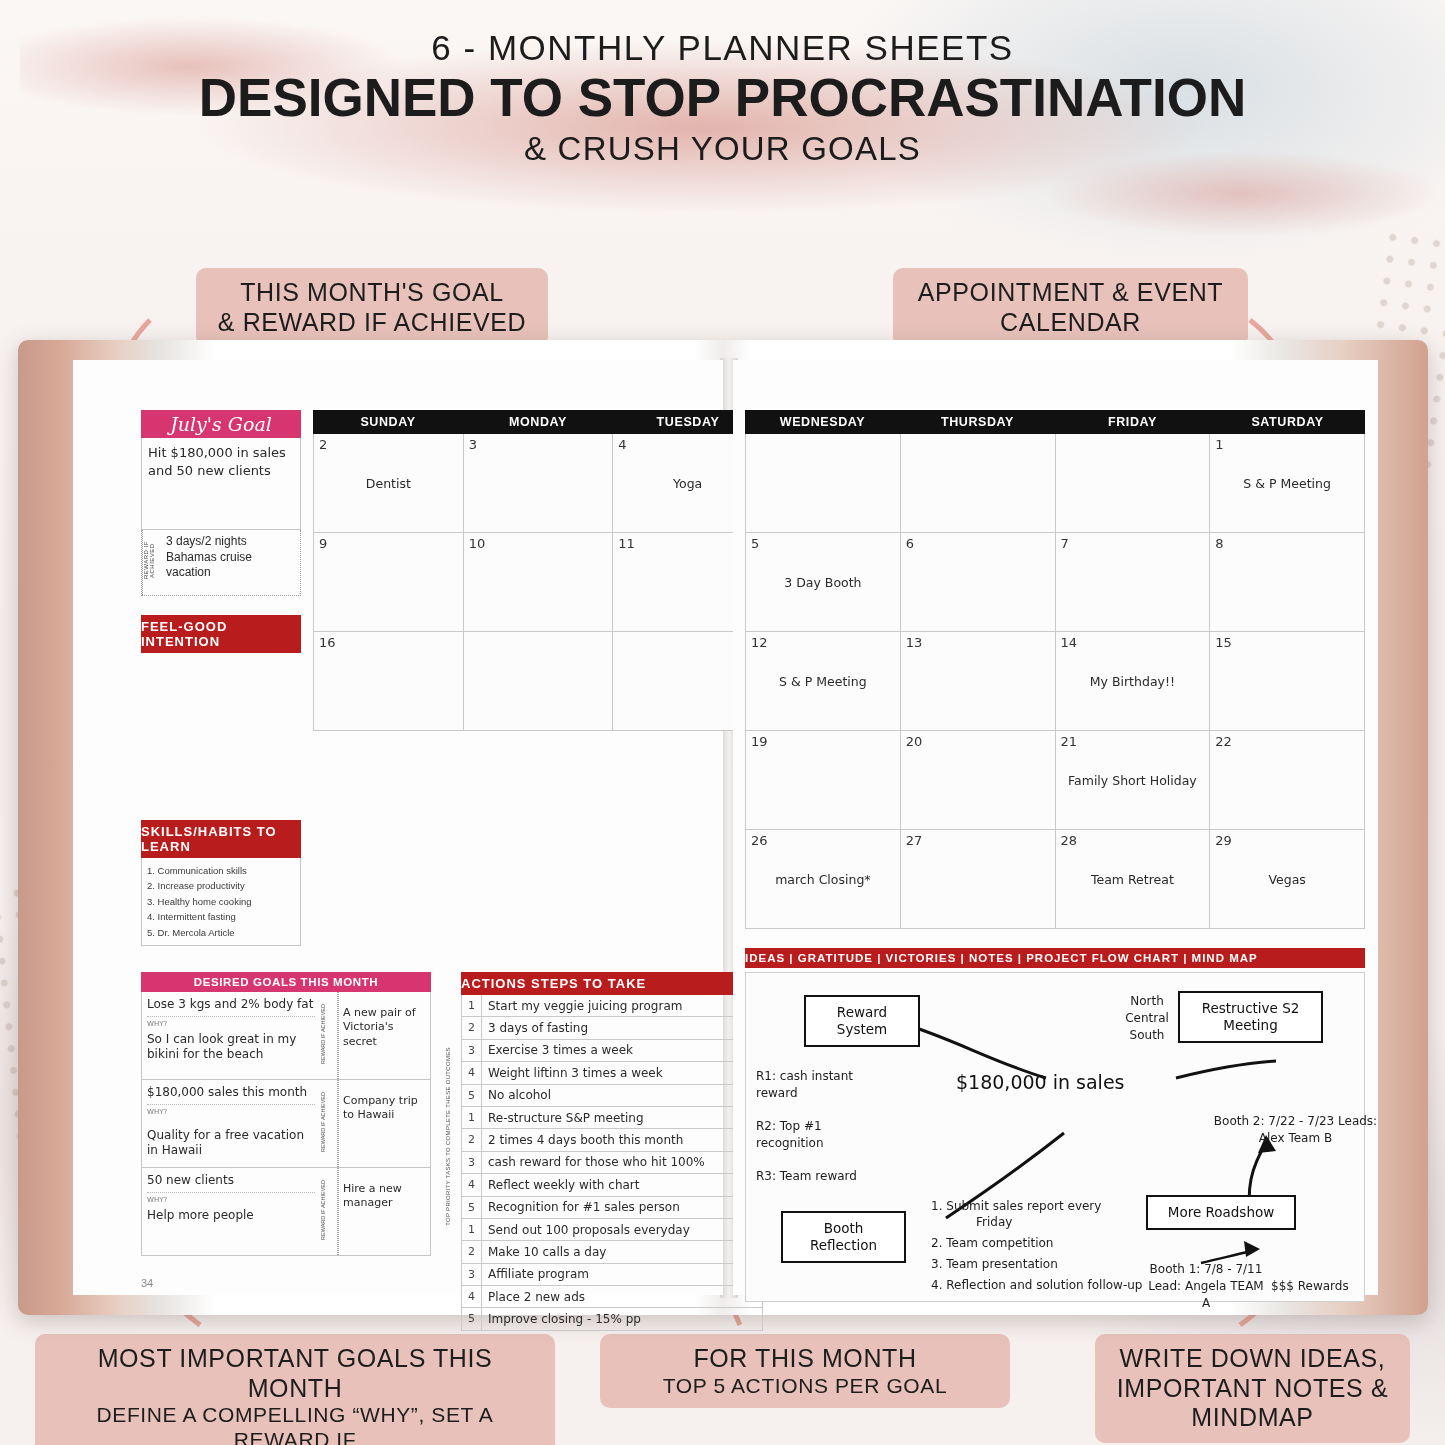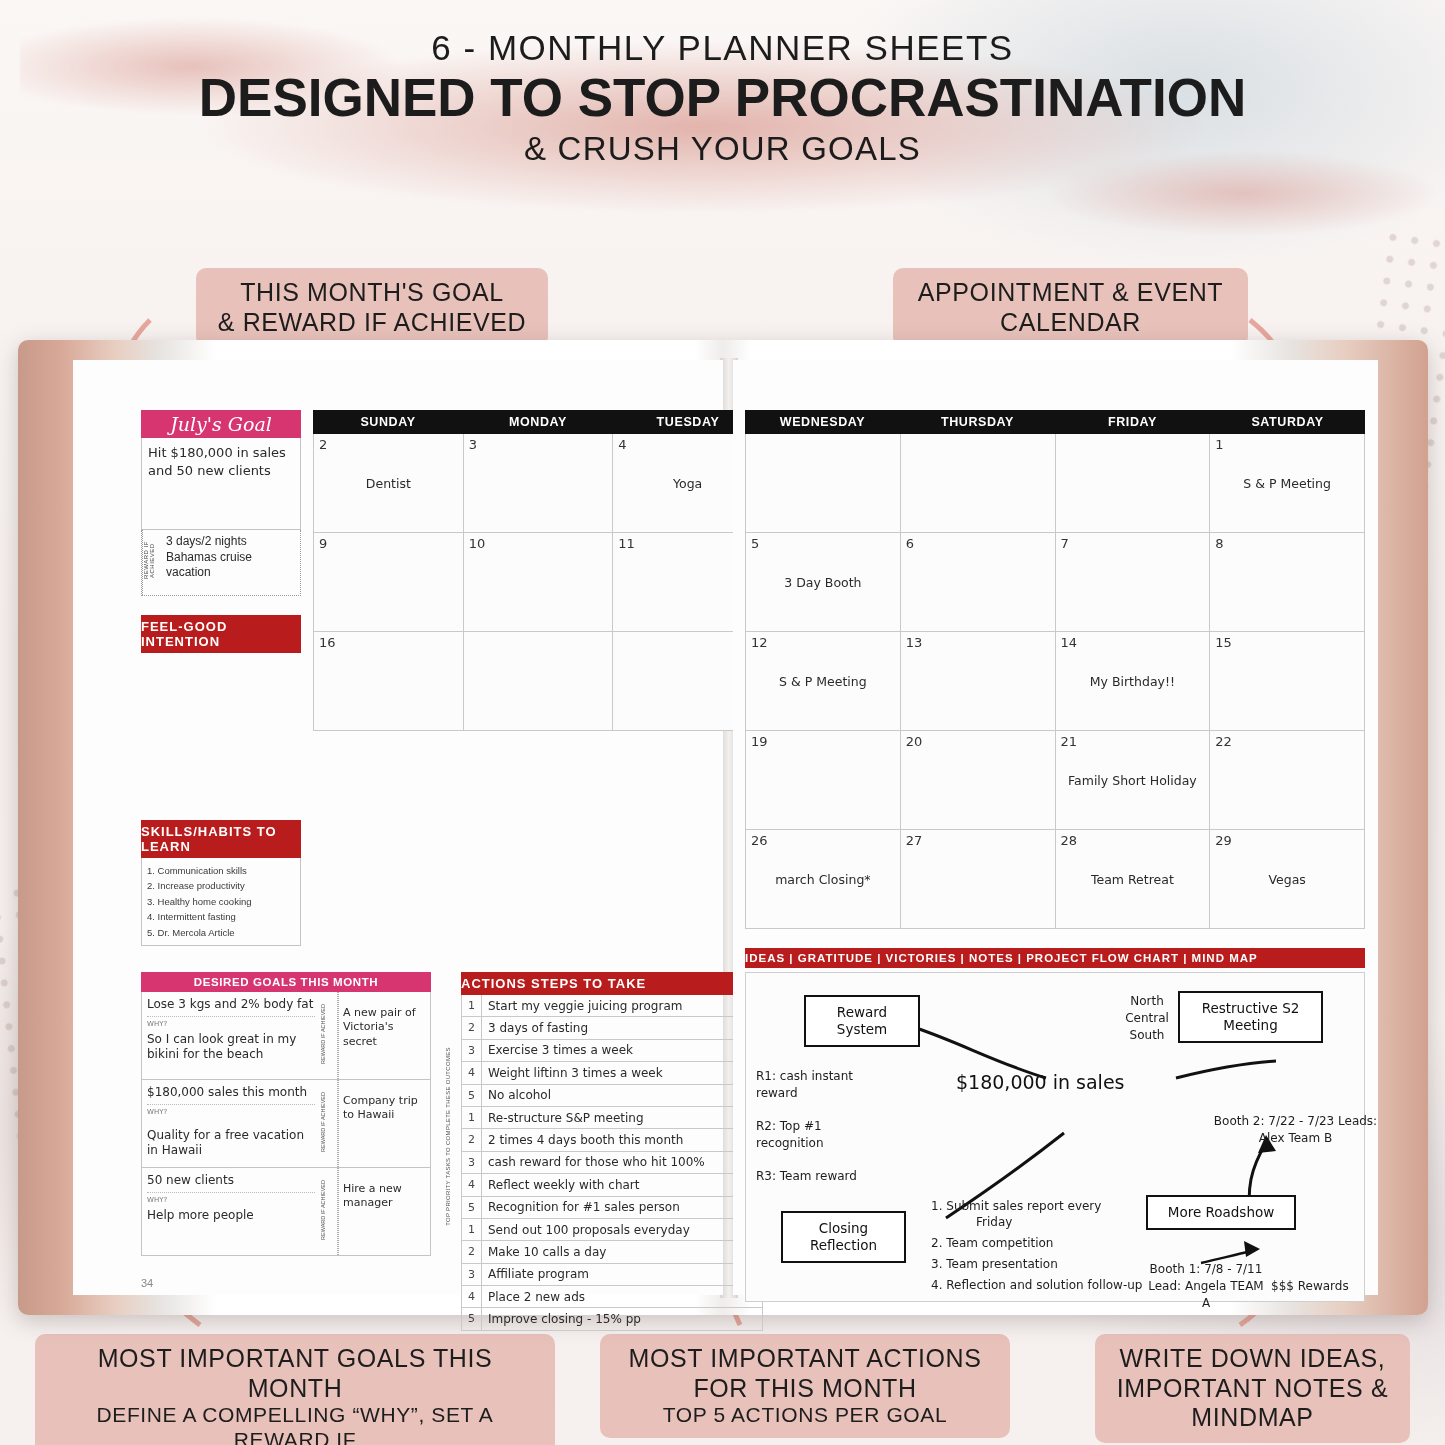--- a/index.html
+++ b/index.html
@@ -200,21 +200,20 @@
   <div>FEEL GOOD ACTION LIST,</div>
   <div>SKILLS &amp; HABITS</div>
   <div>YOU WANT TO MASTER</div>
 </div>
 <div class="callout c-b1">
   <div>MOST IMPORTANT GOALS THIS MONTH</div>
   <div class="sub">DEFINE A COMPELLING “WHY”, SET A REWARD IF</div>
 
 </div>
 <div class="callout c-b2">
-  <div>MOST IMPORTANT ACTIONS</div>
   <div>FOR THIS MONTH</div>
   <div class="sub">TOP 5 ACTIONS PER GOAL</div>
 </div>
 <div class="callout c-b3">
   <div>WRITE DOWN IDEAS,</div>
   <div>IMPORTANT NOTES &amp;</div>
   <div>MINDMAP</div>
 </div>
 
 <svg class="arrows" width="1445" height="1445">
@@ -519,21 +518,21 @@
         <path d="M170 55 C 215 70, 250 90, 300 105" stroke="#111" stroke-width="3" fill="none"></path>
         <path d="M200 245 C 245 215, 280 190, 318 160" stroke="#111" stroke-width="3" fill="none"></path>
         <path d="M430 105 C 470 95, 500 90, 530 88" stroke="#111" stroke-width="3" fill="none"></path>
         <path d="M505 250 C 500 215, 505 195, 520 170" stroke="#111" stroke-width="3" fill="none"></path>
         <polygon points="520,162 512,180 530,178" fill="#111"></polygon>
         <path d="M455 290 C 475 285, 490 282, 505 278" stroke="#111" stroke-width="2.5" fill="none"></path>
         <polygon points="514,276 498,268 500,284" fill="#111"></polygon>
       </svg>
       <div class="mm-box" style="left:28px; top:22px; width:116px;margin-left:30px;">Reward System</div>
       <div class="mm-box" style="left:432px; top:18px; width:145px;">Restructive S2 Meeting</div>
-      <div class="mm-box" style="left:35px; top:238px; width:125px;">Closing Reflection</div>
+      <div class="mm-box" style="left:35px; top:238px; width:125px;">Booth Reflection</div>
       <div class="mm-box" style="left:400px; top:222px; width:150px;">More Roadshow</div>
 
       <div class="mm-txt" style="left:372px; top:20px; width:58px; text-align:center;">North Central South</div>
       <div class="mm-txt" style="left:10px; top:95px; width:130px;">R1: cash instant reward</div>
       <div class="mm-txt" style="left:10px; top:145px; width:130px;">R2: Top #1 recognition</div>
       <div class="mm-txt" style="left:10px; top:195px; width:130px;">R3: Team reward</div>
       <div class="mm-big" style="left:210px; top:98px;">$180,000 in sales</div>
       <div class="mm-txt" style="left:420px; top:140px; width:165px; text-align:center;margin-left:47px;">Booth 2: 7/22 - 7/23 Leads: Alex Team B</div>
       <div class="mm-txt" style="left:400px; top:288px; width:120px; text-align:center;">Booth 1: 7/8 - 7/11 Lead: Angela TEAM A</div>
       <div class="mm-txt" style="left:525px; top:305px;">$$$ Rewards</div>

